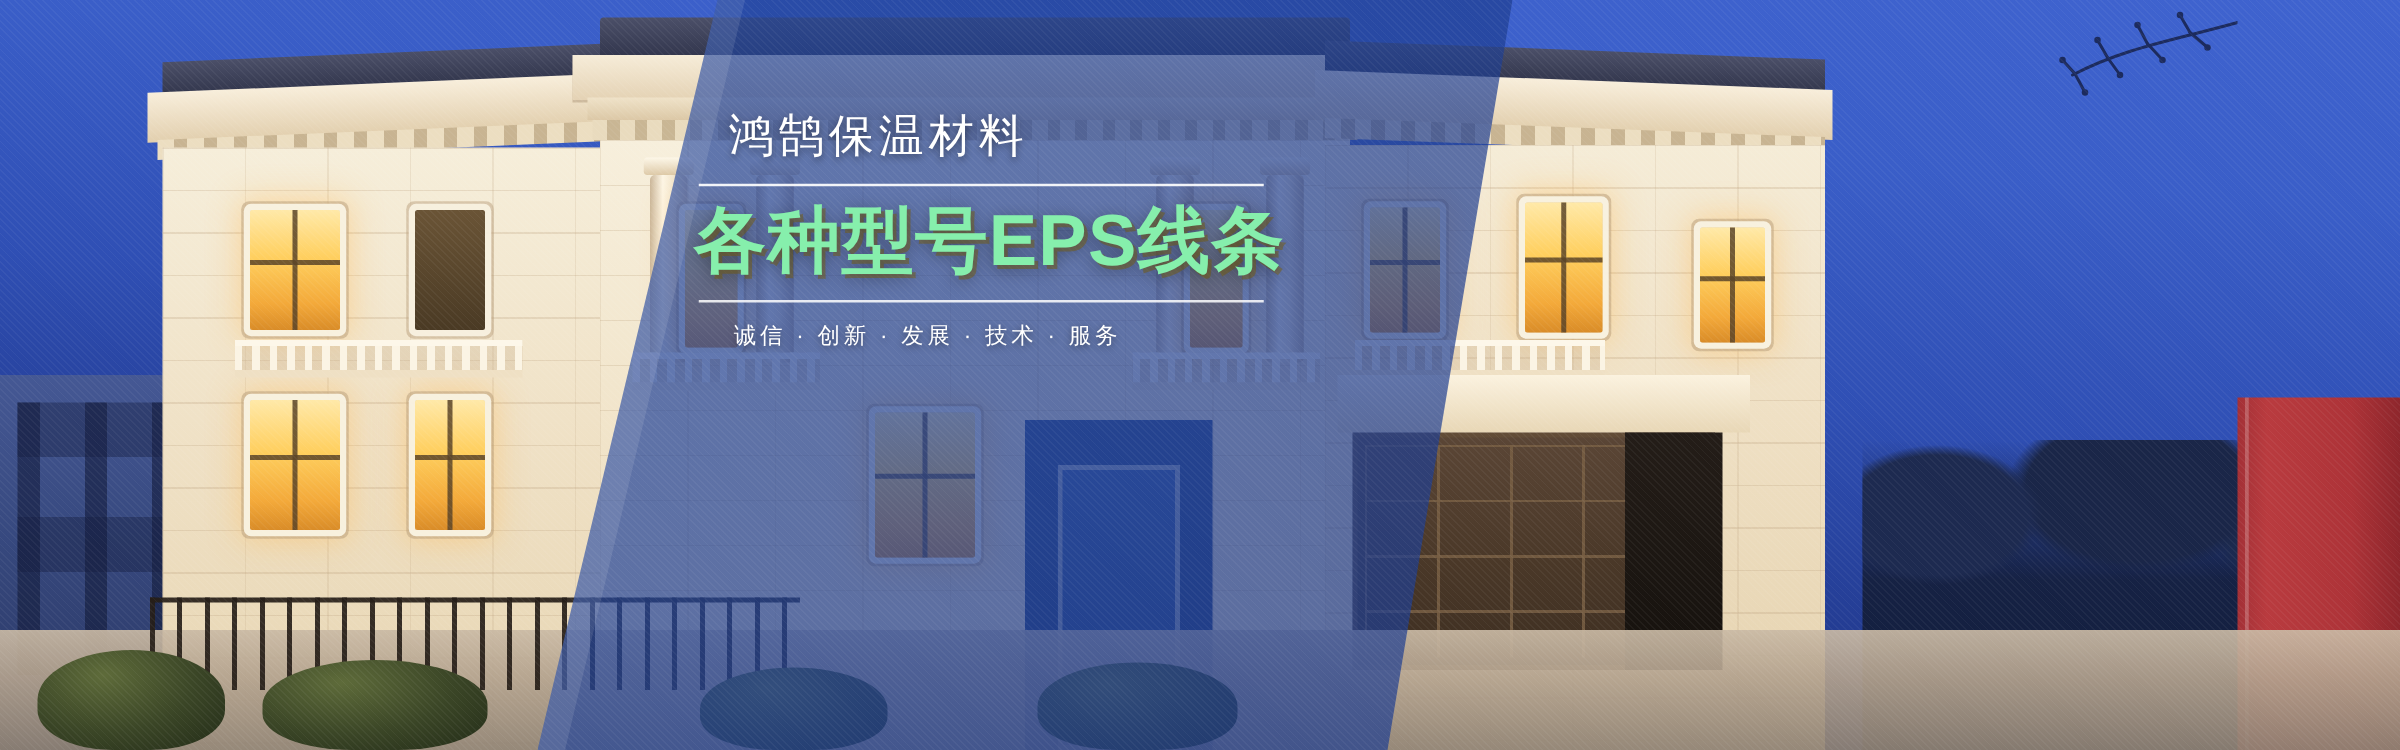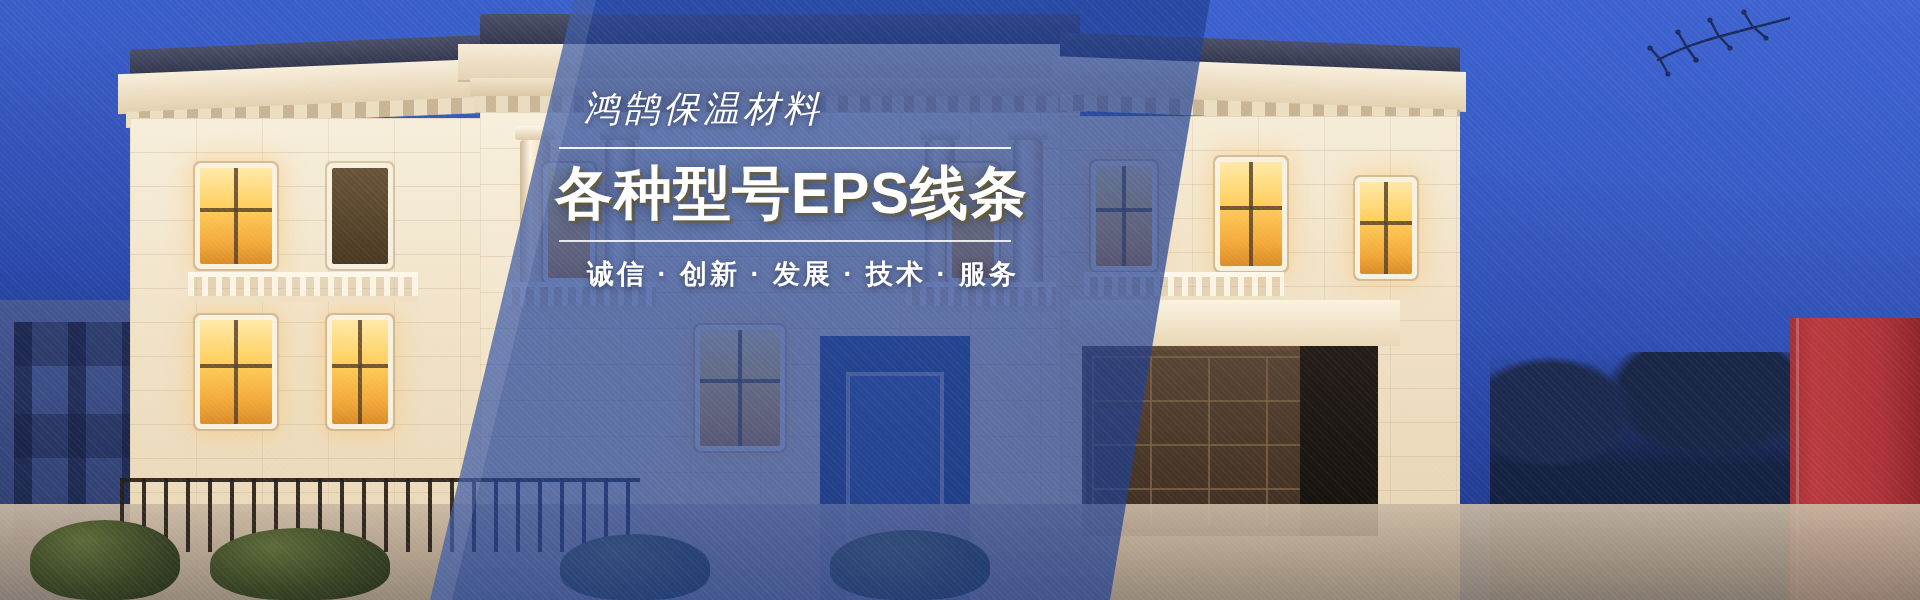--- a/index.html
+++ b/index.html
@@ -224,43 +224,42 @@
   .txt{
     position:absolute; left:555px; top:86px; width:470px;
     color:#fff;
   }
   .brand{
     font-size:36px; line-height:1.25;
     letter-spacing:4px;
     font-weight:400;
     padding-left:28px;
     text-shadow:0 2px 6px rgba(0,0,0,.45);
-    font-style:italic;
   }
   .rule{
     height:2px; background:#ffffff; opacity:.92;
     margin:16px 0 12px 4px;
     width:452px;
   }
   .rule.thin{ opacity:.85; margin:14px 0 14px 4px; }
 
   .head{
     font-size:58px; line-height:1.12;
     font-weight:bold;
-    color:#ffffff;
+    color:#86efac;
     letter-spacing:1px;
     text-shadow:
       3px 3px 0 rgba(120,90,0,.45),
       0 3px 14px rgba(0,0,0,.40);
     white-space:nowrap;
   }
   .head2{ margin-top:2px; }
 
   .tagline{
-    font-size:27px; letter-spacing:3px; font-weight:700;
+    font-size:18px; letter-spacing:3px; font-weight:400;
     padding-left:32px;
     text-shadow:0 2px 6px rgba(0,0,0,.45);
     white-space:nowrap;
   }
 </style>
 </head>
 <body>
 
 <div id="banner">
 

